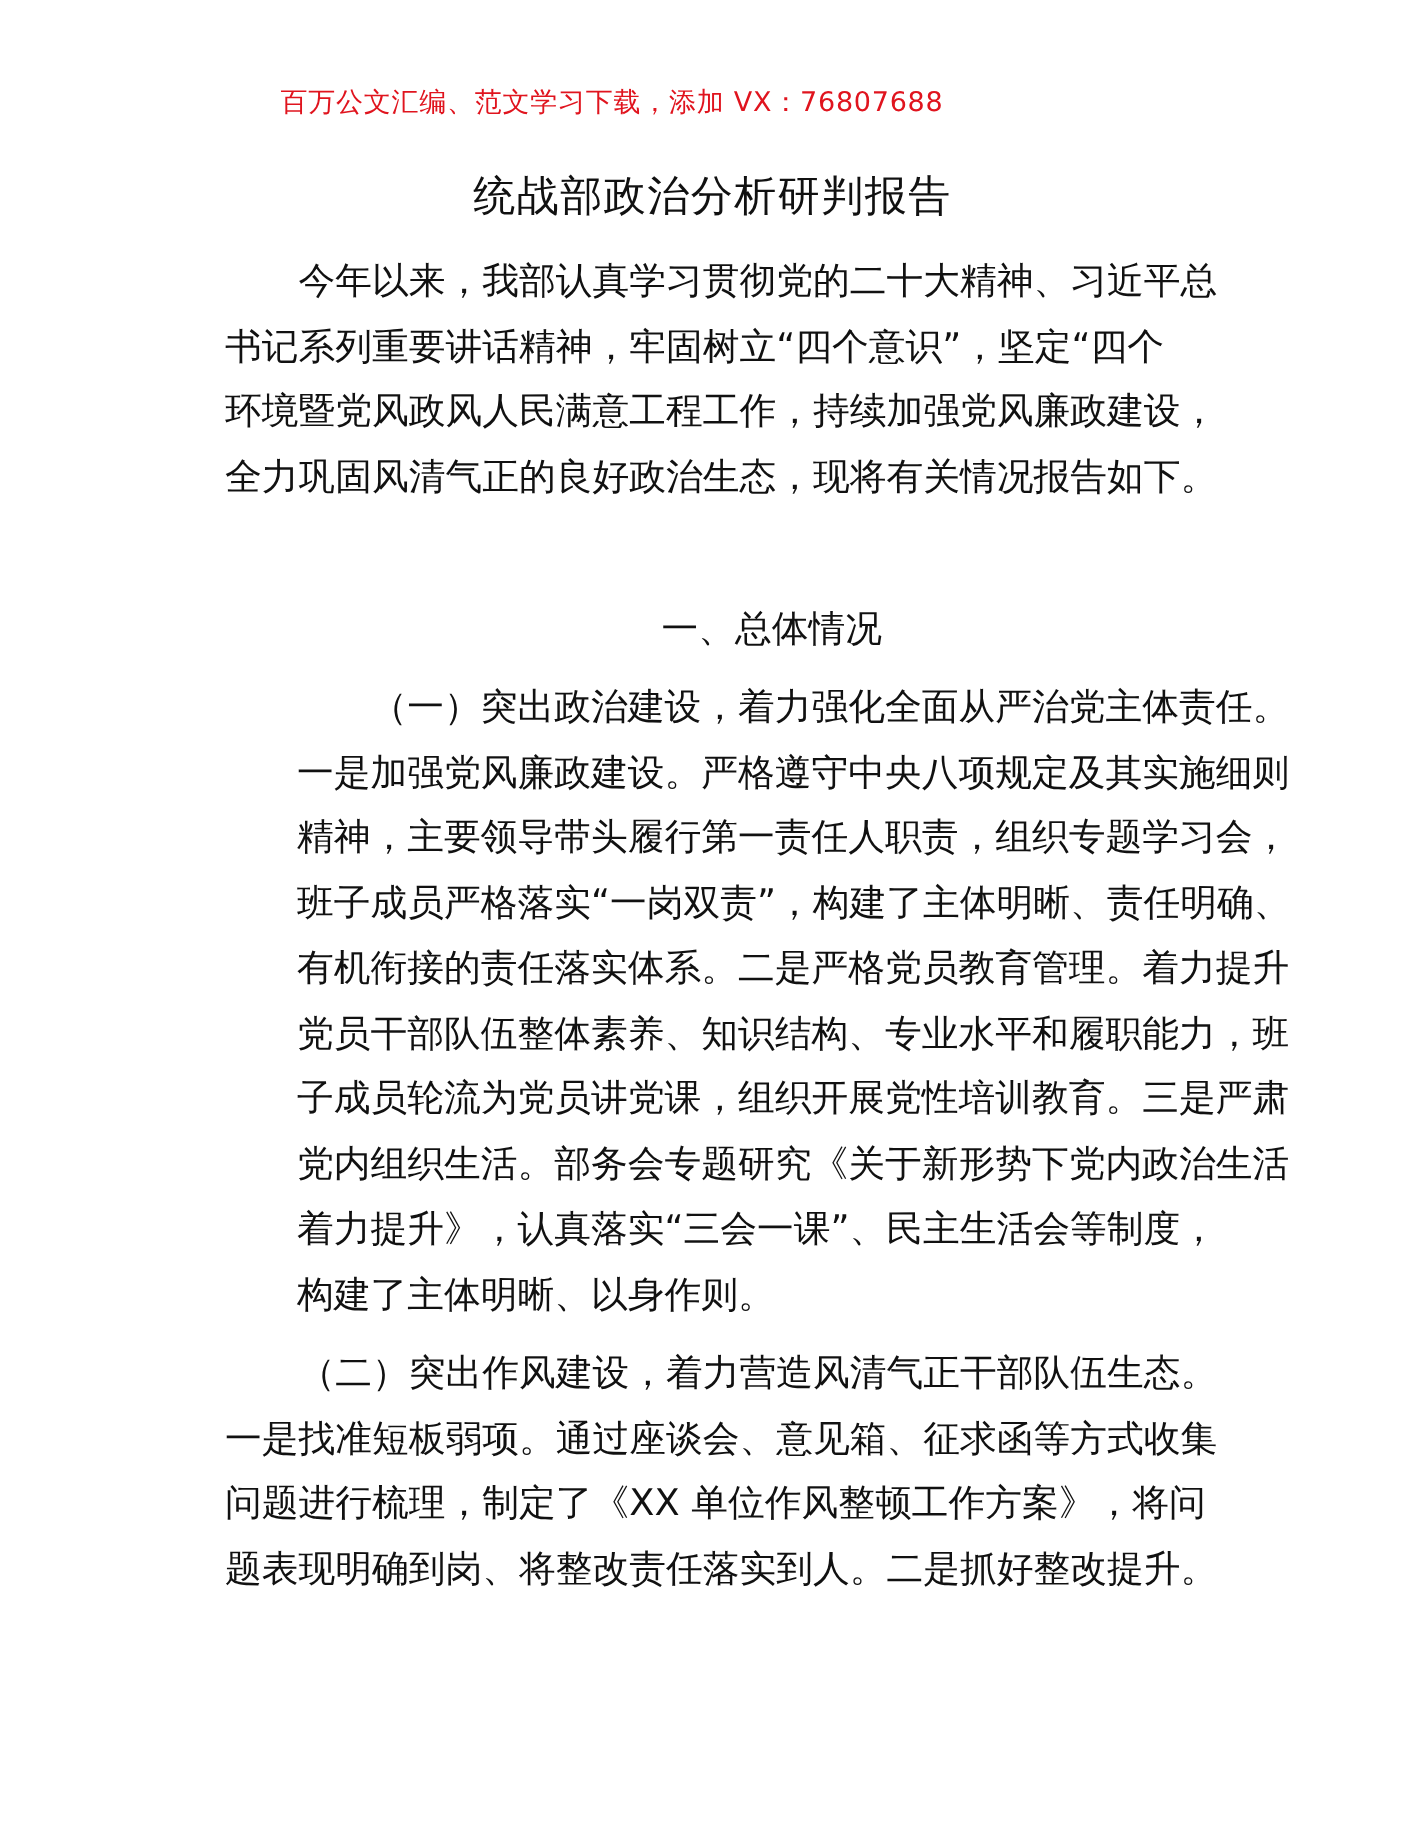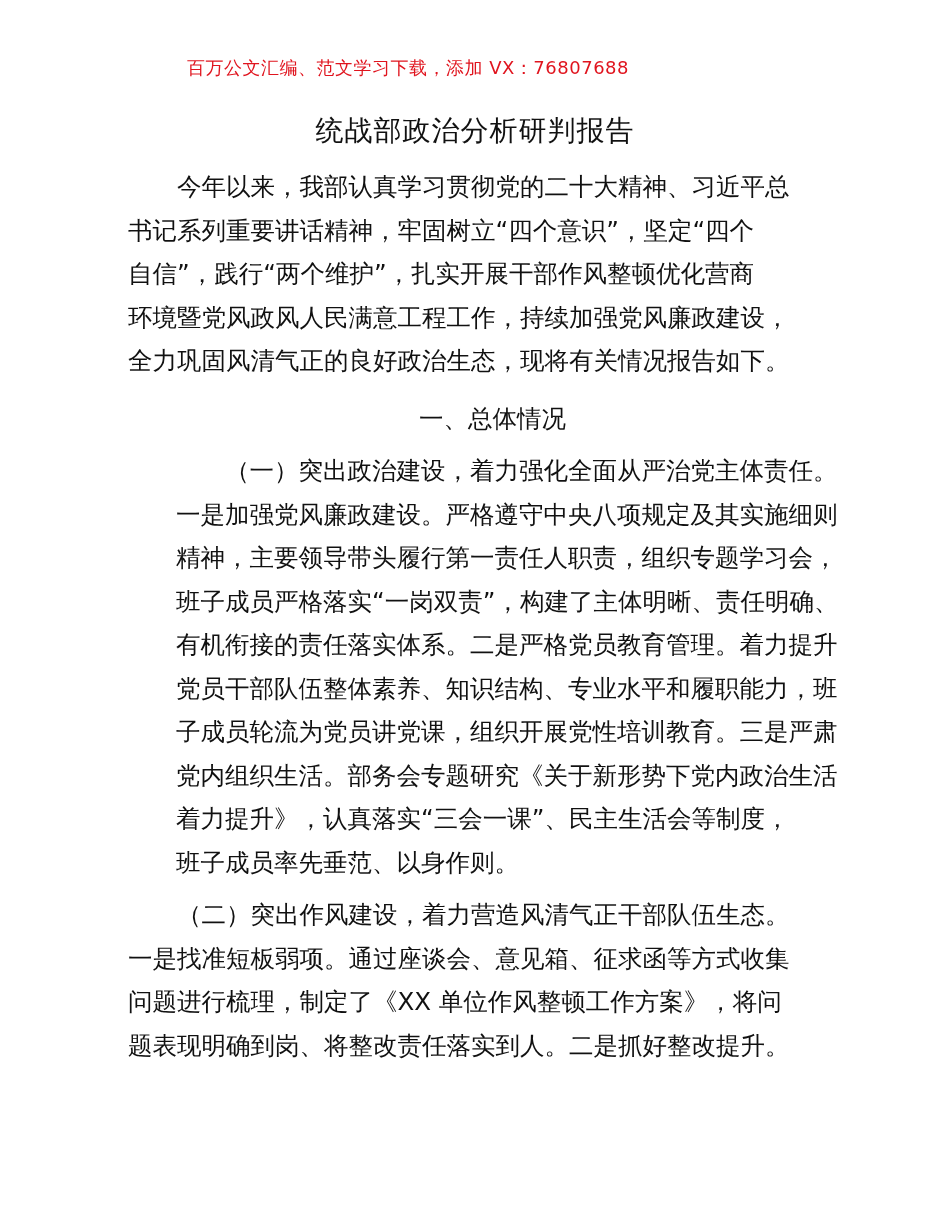--- a/index.html
+++ b/index.html
@@ -7,56 +7,55 @@
     .page { position: absolute; left: 0; top: 0; width: 950px; height: 1230px; background: #fff; }
     .header-note {
       position: absolute; top: 56px; left: 0; width: 816px; text-align: center;
       font-family: "DejaVu Sans", sans-serif; font-size: 18px; color: #e0141e; letter-spacing: 0.5px;
     }
     .title {
       position: absolute; top: 112px; left: 0; width: 950px; text-align: center;
       font-family: "DejaVu Sans", sans-serif; font-size: 28px; color: #111; letter-spacing: 1px;
     }
     .body-text {
-      position: absolute; left: 128px; width: 680px;
+      position: absolute; left: 150px; width: 680px;
       font-family: "DejaVu Sans", sans-serif; font-size: 24.5px; color: #111;
     }
     .line { height: 43.5px; line-height: 43.5px; white-space: nowrap; overflow: visible; }
     .indent { padding-left: 49px; }
   </style>
 </head>
 <body>
 
 <div class="page">
   <div class="header-note">百万公文汇编、范文学习下载，添加 VX：76807688</div>
   <div class="title">统战部政治分析研判报告</div>
 
   <div class="body-text" style="top:165px;">
     <div class="line indent">今年以来，我部认真学习贯彻党的二十大精神、习近平总</div>
     <div class="line">书记系列重要讲话精神，牢固树立“四个意识”，坚定“四个</div>
-    <div class="line">自信”，践行“两个维护”，扎实开展干部作风整顿优化营商</div>
     <div class="line">环境暨党风政风人民满意工程工作，持续加强党风廉政建设，</div>
     <div class="line">全力巩固风清气正的良好政治生态，现将有关情况报告如下。</div>
   </div>
 
   <div class="body-text" style="top:397px;text-align:center;">
     <div class="line indent">一、总体情况</div>
   </div>
 
   <div class="body-text" style="top:449px;margin-left:48px;">
     <div class="line indent">（一）突出政治建设，着力强化全面从严治党主体责任。</div>
     <div class="line">一是加强党风廉政建设。严格遵守中央八项规定及其实施细则</div>
     <div class="line">精神，主要领导带头履行第一责任人职责，组织专题学习会，</div>
     <div class="line">班子成员严格落实“一岗双责”，构建了主体明晰、责任明确、</div>
     <div class="line">有机衔接的责任落实体系。二是严格党员教育管理。着力提升</div>
     <div class="line">党员干部队伍整体素养、知识结构、专业水平和履职能力，班</div>
     <div class="line">子成员轮流为党员讲党课，组织开展党性培训教育。三是严肃</div>
     <div class="line">党内组织生活。部务会专题研究《关于新形势下党内政治生活</div>
     <div class="line">着力提升》，认真落实“三会一课”、民主生活会等制度，</div>
-    <div class="line">班子成员率先垂范、以身作则。</div>
+    <div class="line">构建了主体明晰、以身作则。</div>
   </div>
 
   <div class="body-text" style="top:893px;">
     <div class="line indent">（二）突出作风建设，着力营造风清气正干部队伍生态。</div>
     <div class="line">一是找准短板弱项。通过座谈会、意见箱、征求函等方式收集</div>
     <div class="line">问题进行梳理，制定了《XX 单位作风整顿工作方案》，将问</div>
     <div class="line">题表现明确到岗、将整改责任落实到人。二是抓好整改提升。</div>
   </div>
 </div>
 

